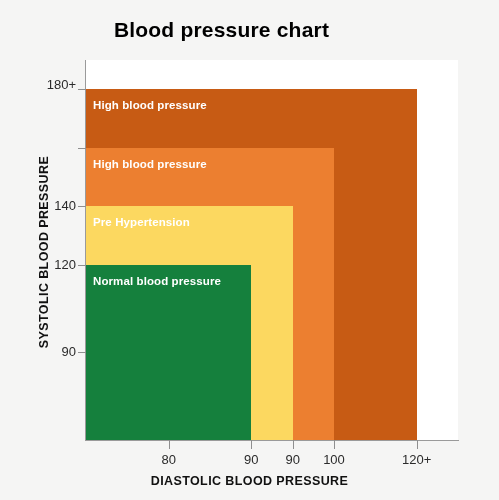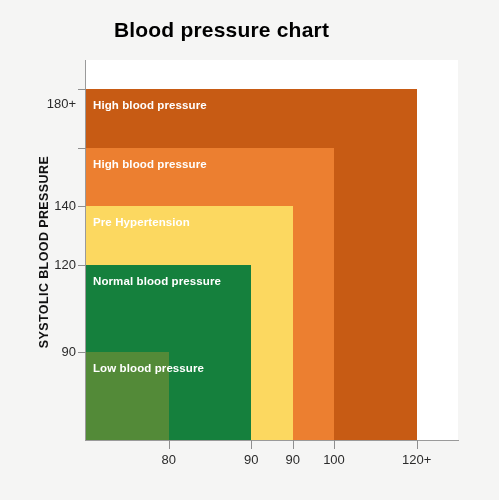--- a/index.html
+++ b/index.html
@@ -148,48 +148,46 @@
       </div>
       <div class="band" style="width: 248px; height: 292.308px; background: rgb(236, 127, 48); z-index: 2;">
         <div class="band-label" style="color: rgb(255, 255, 255);">High blood pressure</div>
       </div>
       <div class="band" style="width: 206.667px; height: 233.846px; background: rgb(252, 216, 96); z-index: 3;">
         <div class="band-label" style="color: rgb(255, 255, 255);">Pre Hypertension</div>
       </div>
       <div class="band" style="width: 165.333px; height: 175.385px; background: #15803d; z-index: 4;">
         <div class="band-label" style="color: rgb(255, 255, 255);">Normal blood pressure</div>
       </div>
-      <div class="band" style="width: 82.6667px; height: 87.6923px; background: rgb(83, 138, 56); z-index: 5;">
-        <div class="band-label" style="color: rgb(255, 255, 255);">Low blood pressure</div>
-      </div>
     </div>
 
   <div id="y-axis-line"></div>
   <div id="x-axis-line"></div>
 
   <div id="y-ticks">
       <div class="y-tick" style="top: 352.308px;"></div>
       <div class="y-tick-label" style="top: 352.308px; left: 0px; width: 76px;">90</div>
       <div class="y-tick" style="top: 264.615px;"></div>
       <div class="y-tick-label" style="top: 264.615px; left: 0px; width: 76px;">120</div>
       <div class="y-tick" style="top: 206.154px;"></div>
       <div class="y-tick-label" style="top: 206.154px; left: 0px; width: 76px;">140</div>
       <div class="y-tick" style="top: 147.692px;"></div>
       <div class="y-tick-label" style="top: 147.692px; left: 0px; width: 76px; padding-left: 36px;">160</div>
       <div class="y-tick" style="top: 89.2308px;"></div>
-      <div class="y-tick-label" style="top: 104px; left: 0px; width: 76px;">180+</div>
+      <div class="y-tick-label" style="top: 85px; left: 0px; width: 76px;">180+</div>
     </div>
   <div id="x-ticks">
       <div class="x-tick" style="left: 168.667px;"></div>
       <div class="x-tick-label" style="left: 138.667px;">80</div>
       <div class="x-tick" style="left: 251.333px;"></div>
       <div class="x-tick-label" style="left: 221.333px;">90</div>
       <div class="x-tick" style="left: 292.667px;"></div>
       <div class="x-tick-label" style="left: 262.667px;">90</div>
       <div class="x-tick" style="left: 334px;"></div>
       <div class="x-tick-label" style="left: 304px;">100</div>
       <div class="x-tick" style="left: 416.667px;"></div>
       <div class="x-tick-label" style="left: 386.667px;">120+</div>
     </div>
 
+  <div id="x-axis-title">DIASTOLIC BLOOD PRESSURE</div>
 
   <div id="y-axis-title">SYSTOLIC BLOOD PRESSURE</div>
 </div>
 
 </body></html>

